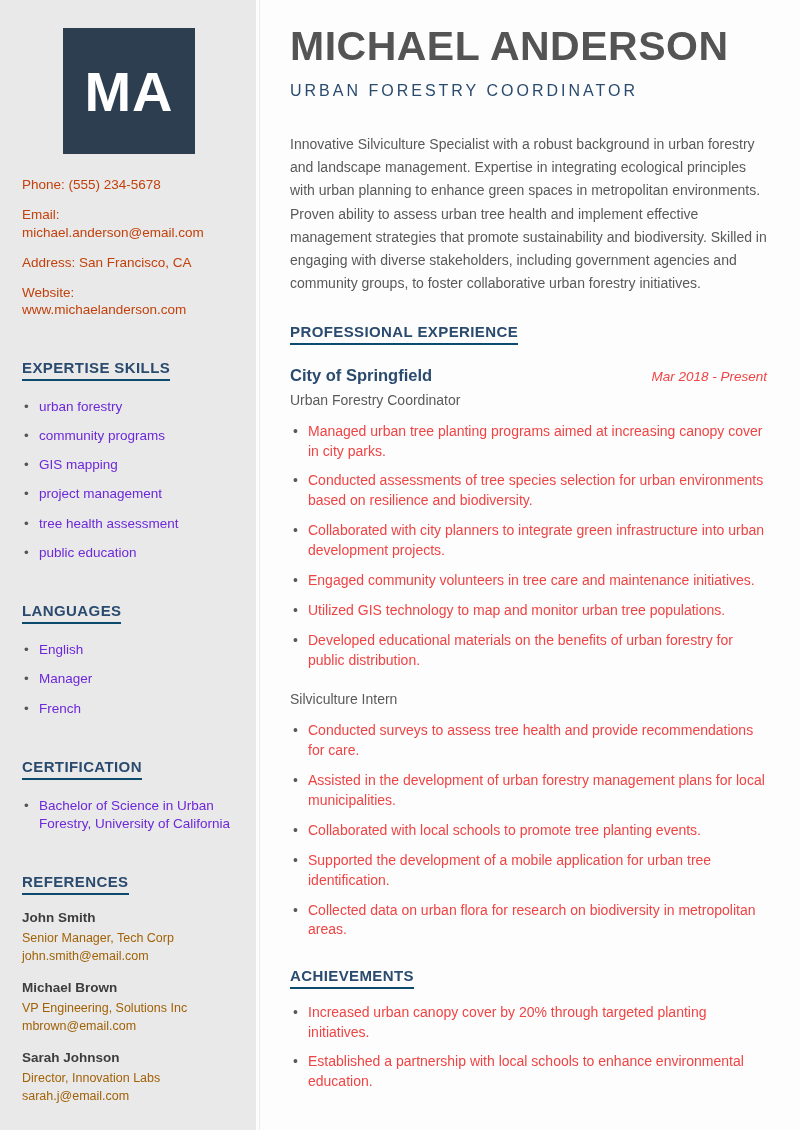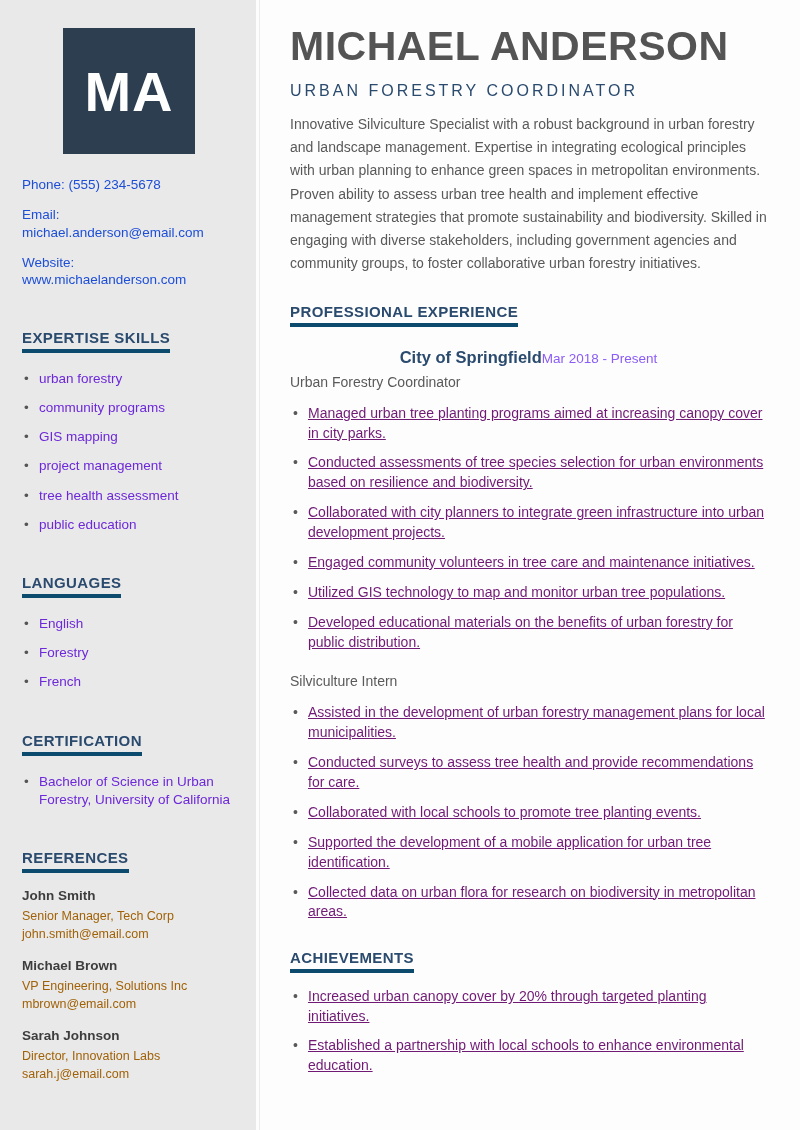--- a/index.html
+++ b/index.html
@@ -28,32 +28,32 @@
   }
   .avatar-text {
     color: #ffffff;
     font-size: 56px;
     font-weight: bold;
     letter-spacing: 1px;
   }
   .contact { margin-top: 20px; }
   .contact-line {
     font-size: 13.5px;
-    color: #1d4ed8;
+    color: #c2410c;
     margin-bottom: 12.5px;
     line-height: 1.3;
   }
   .side-section { margin-top: 40px; }
   .side-heading, .main-heading {
     display: inline-block;
     color: #2a4a6e;
     font-size: 15px;
     font-weight: bold;
     letter-spacing: 0.4px;
-    border-bottom: 4px solid #0c4a6e;
+    border-bottom: 2px solid #0c4a6e;
     padding-bottom: 2px;
     line-height: 1.2;
   }
   .side-list { list-style: none; margin: 17px 0 0 0; padding: 0; }
   .side-list li {
     position: relative;
     padding-left: 17px;
     font-size: 13.5px;
     color: #6d28d9;
     margin-bottom: 11px;
@@ -88,40 +88,39 @@
     letter-spacing: 0.5px;
     line-height: 1.0;
   }
   .job-title-top {
     margin-top: 15px;
     font-size: 16px;
     color: #2a4a6e;
     letter-spacing: 3px;
   }
   .summary {
-    margin-top: 13px;
+    margin-top: 33px;
     font-size: 14px;
     line-height: 1.66;
     color: #595959;
   }
   .main-section { margin-top: 27px; }
   .job { margin-top: 21px; }
-  .job-header { display: flex; justify-content: center; align-items: baseline; margin-top: 12px; }
+  .job-header { display: flex; justify-content: space-between; align-items: baseline; margin-top: 12px; }
   .company { font-size: 16.5px; font-weight: bold; color: #2a4a6e; }
-  .dates { font-size: 13.5px; color: #8b5cf6; }
+  .dates { font-size: 13.5px; font-style: italic; color: #ef4444; }
   .role { margin-top: 7px; font-size: 14px; color: #5a5a5a; }
   .bullet-list { list-style: none; margin: 14px 0 0 0; padding: 0; }
   .bullet-list li {
     position: relative;
     padding-left: 18px;
     font-size: 14px;
-    color: #701a75;
+    color: #ef4444;
     line-height: 1.42;
     margin-bottom: 10px;
-    text-decoration: underline;
   }
   .bullet-list li::before {
     content: "\2022";
     position: absolute; left: 3px; top: 0;
     color: #595959;
   }
   .achievements-list li { margin-bottom: 9px; }
 </style>
 </head>
 <body>
@@ -130,40 +129,41 @@
 
   <aside class="sidebar">
 
     <div class="avatar">
       <span class="avatar-text">MA</span>
     </div>
 
     <div class="contact">
       <div class="contact-line">Phone: (555) 234-5678</div>
       <div class="contact-line">Email: michael.anderson@email.com</div>
+      <div class="contact-line">Address: San Francisco, CA</div>
       <div class="contact-line">Website: www.michaelanderson.com</div>
     </div>
 
     <div class="side-section">
       <span class="side-heading">EXPERTISE SKILLS</span>
       <ul class="side-list">
         <li>urban forestry</li>
         <li>community programs</li>
         <li>GIS mapping</li>
         <li>project management</li>
         <li>tree health assessment</li>
         <li>public education</li>
       </ul>
     </div>
 
     <div class="side-section">
       <span class="side-heading">LANGUAGES</span>
       <ul class="side-list">
         <li>English</li>
-        <li>Forestry</li>
+        <li>Manager</li>
         <li>French</li>
       </ul>
     </div>
 
     <div class="side-section">
       <span class="side-heading">CERTIFICATION</span>
       <ul class="side-list">
         <li>Bachelor of Science in Urban Forestry, University of California</li>
       </ul>
     </div>
@@ -216,22 +216,22 @@
           <li>Engaged community volunteers in tree care and maintenance initiatives.</li>
           <li>Utilized GIS technology to map and monitor urban tree populations.</li>
           <li>Developed educational materials on the benefits of urban forestry for public distribution.</li>
         </ul>
       </div>
 
       
       <div class="job">
         <div class="role">Silviculture Intern</div>
         <ul class="bullet-list">
+          <li>Conducted surveys to assess tree health and provide recommendations for care.</li>
           <li>Assisted in the development of urban forestry management plans for local municipalities.</li>
-          <li>Conducted surveys to assess tree health and provide recommendations for care.</li>
           <li>Collaborated with local schools to promote tree planting events.</li>
           <li>Supported the development of a mobile application for urban tree identification.</li>
           <li>Collected data on urban flora for research on biodiversity in metropolitan areas.</li>
         </ul>
       </div>
     </div>
 
     <div class="main-section">
       <span class="main-heading">ACHIEVEMENTS</span>
       <ul class="bullet-list achievements-list">

